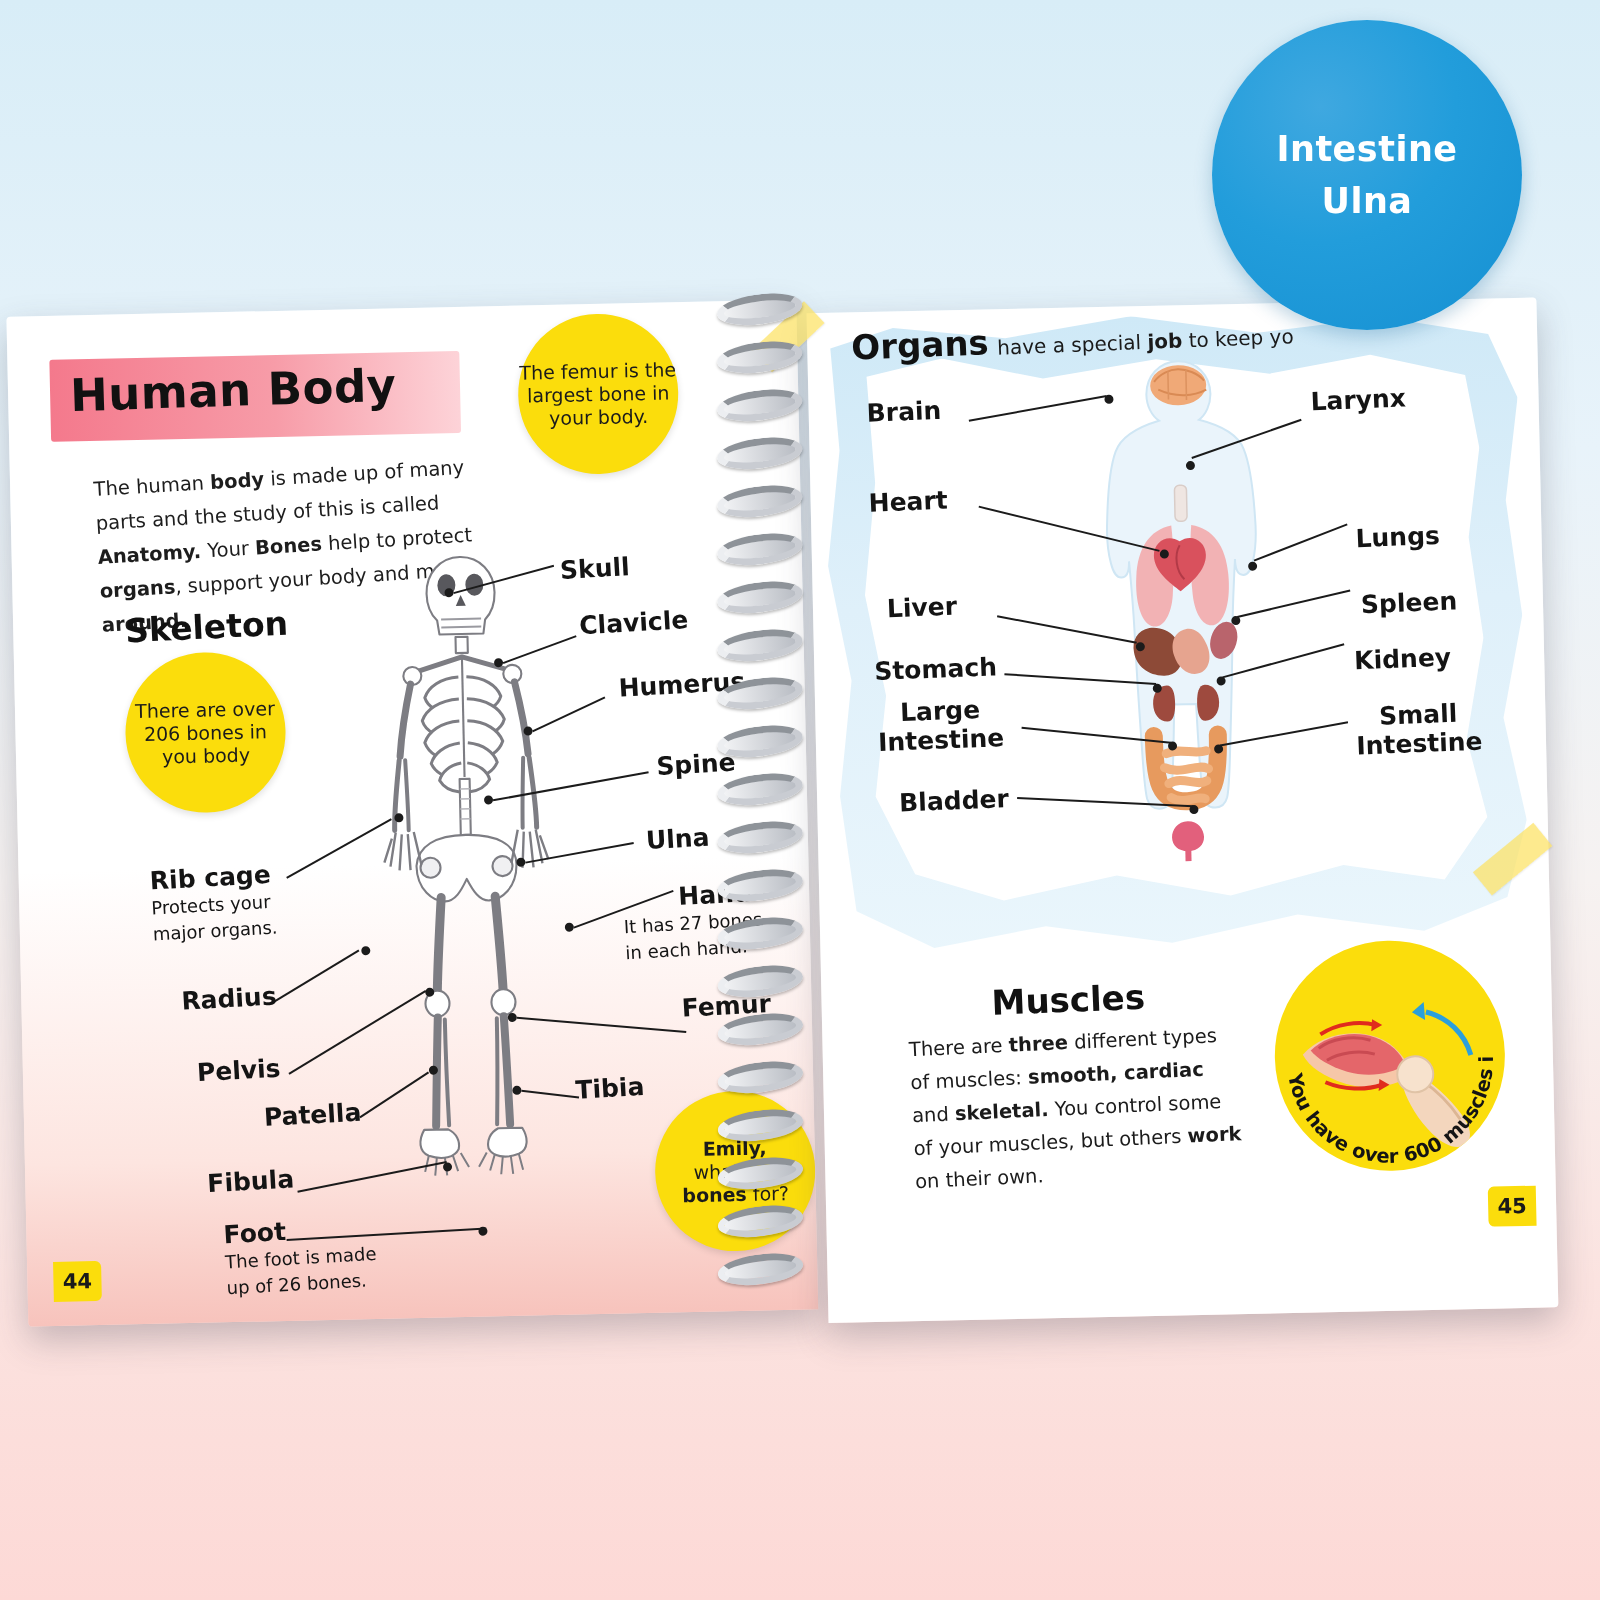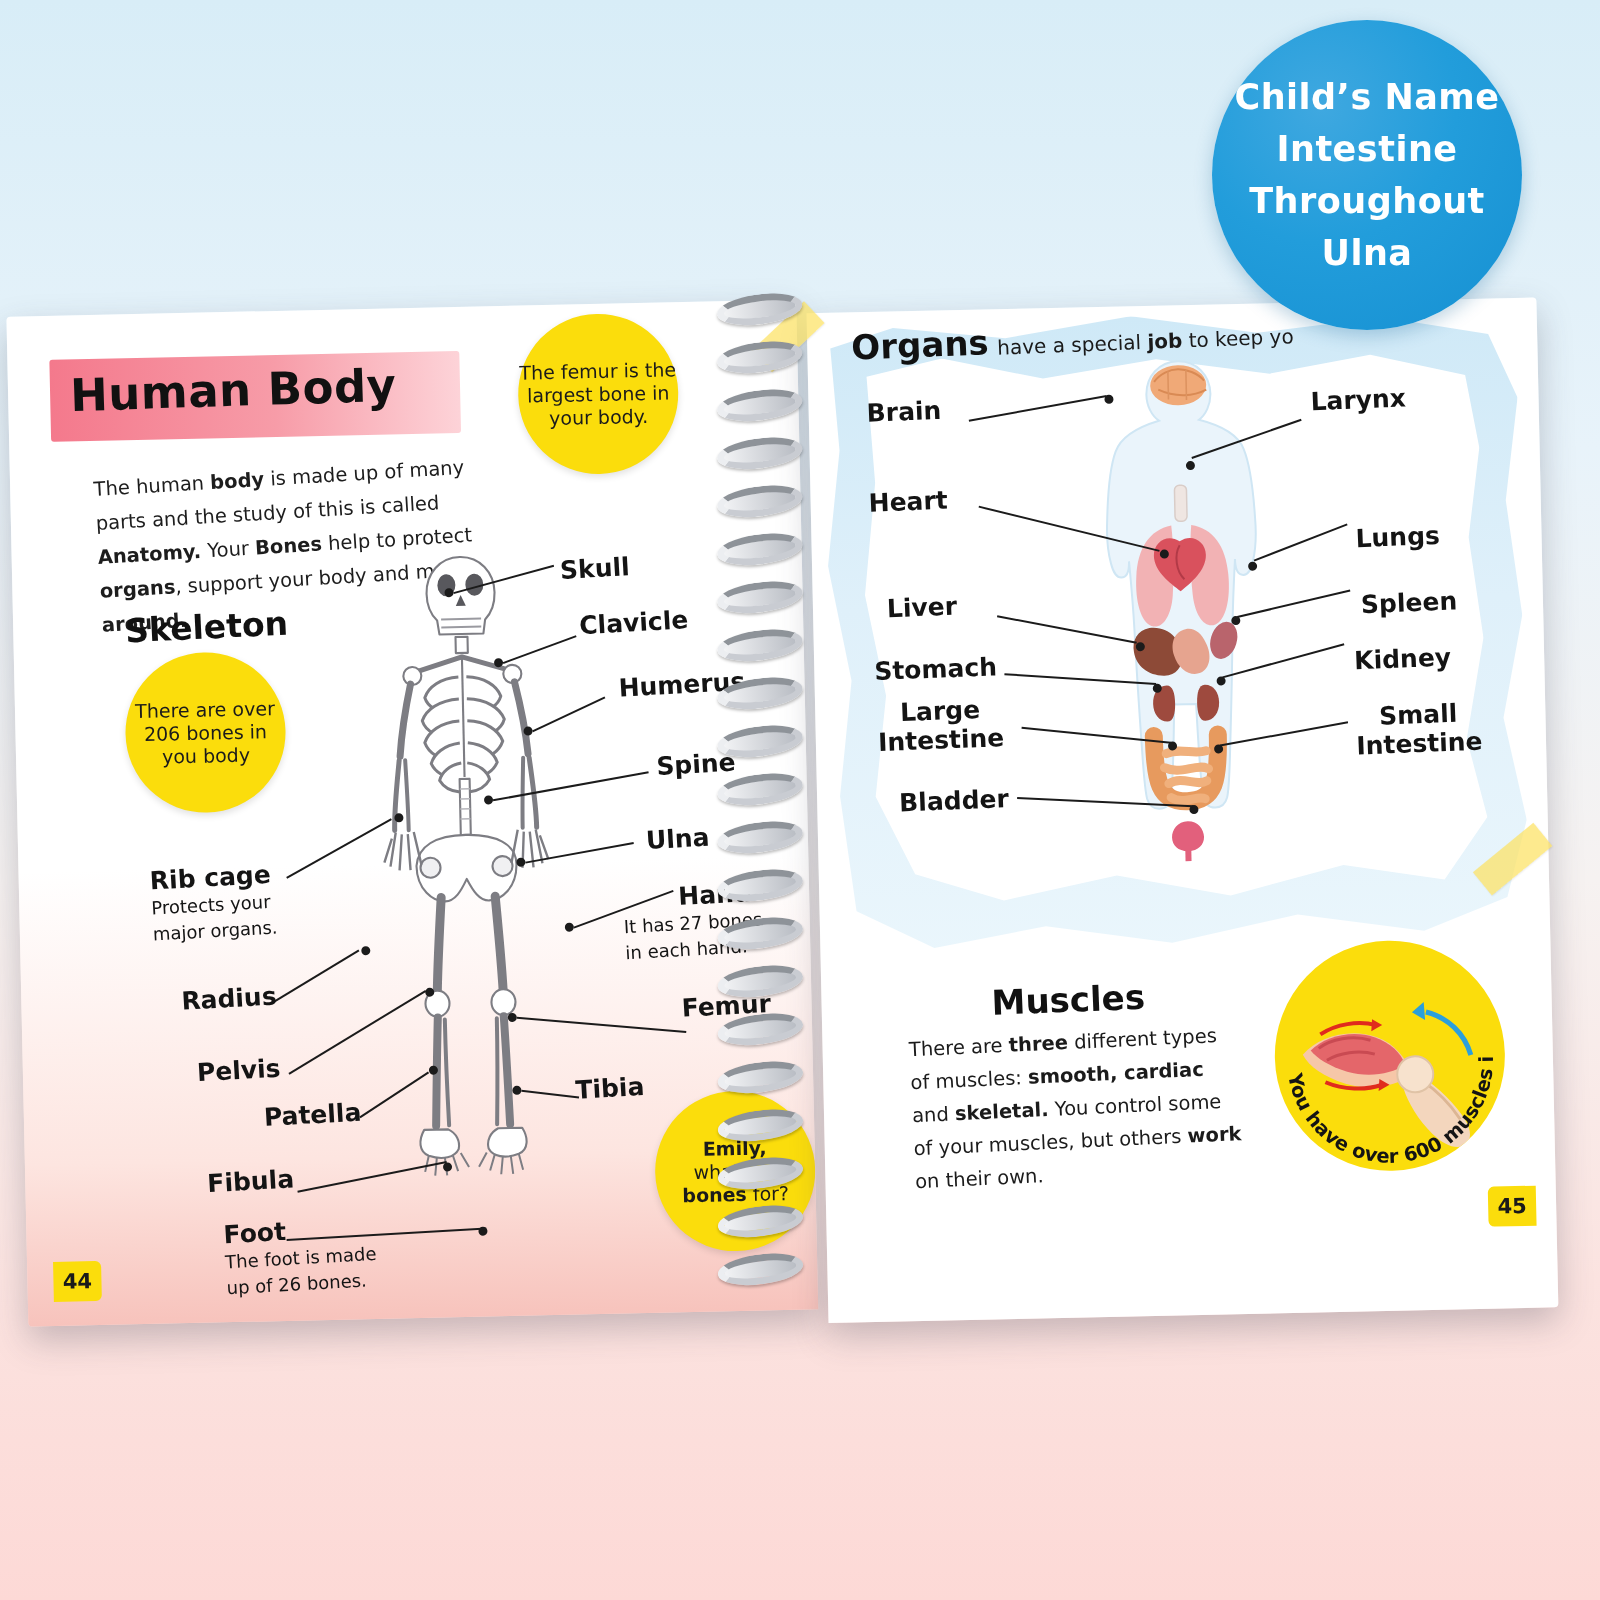--- a/index.html
+++ b/index.html
@@ -538,17 +538,15 @@
       <div class="coil" style="top: 734px;"></div>
       <div class="coil" style="top: 782px;"></div>
       <div class="coil" style="top: 830px;"></div>
       <div class="coil" style="top: 878px;"></div>
       <div class="coil" style="top: 926px;"></div>
       <div class="coil" style="top: 974px;"></div>
     </div>
 </div>
 
 <div id="badge">
-  <div>Child’s Name</div>
   <div>Intestine</div>
-  <div>Throughout</div>
   <div>Ulna</div>
 </div>
 
 </body></html>

